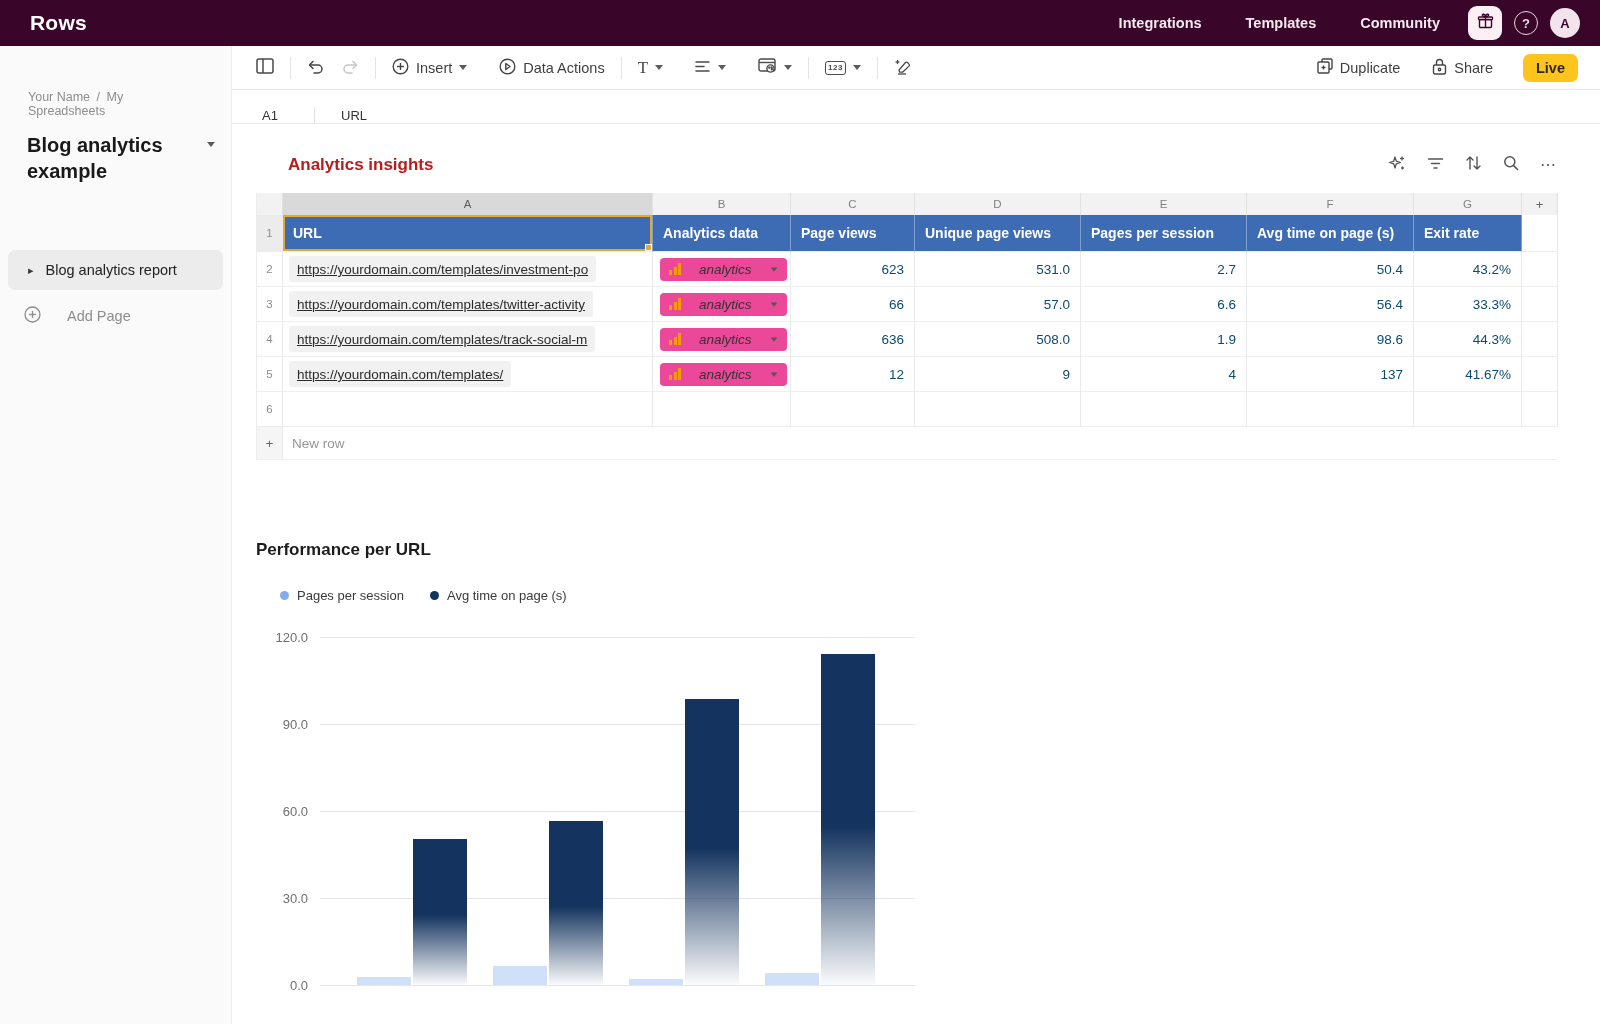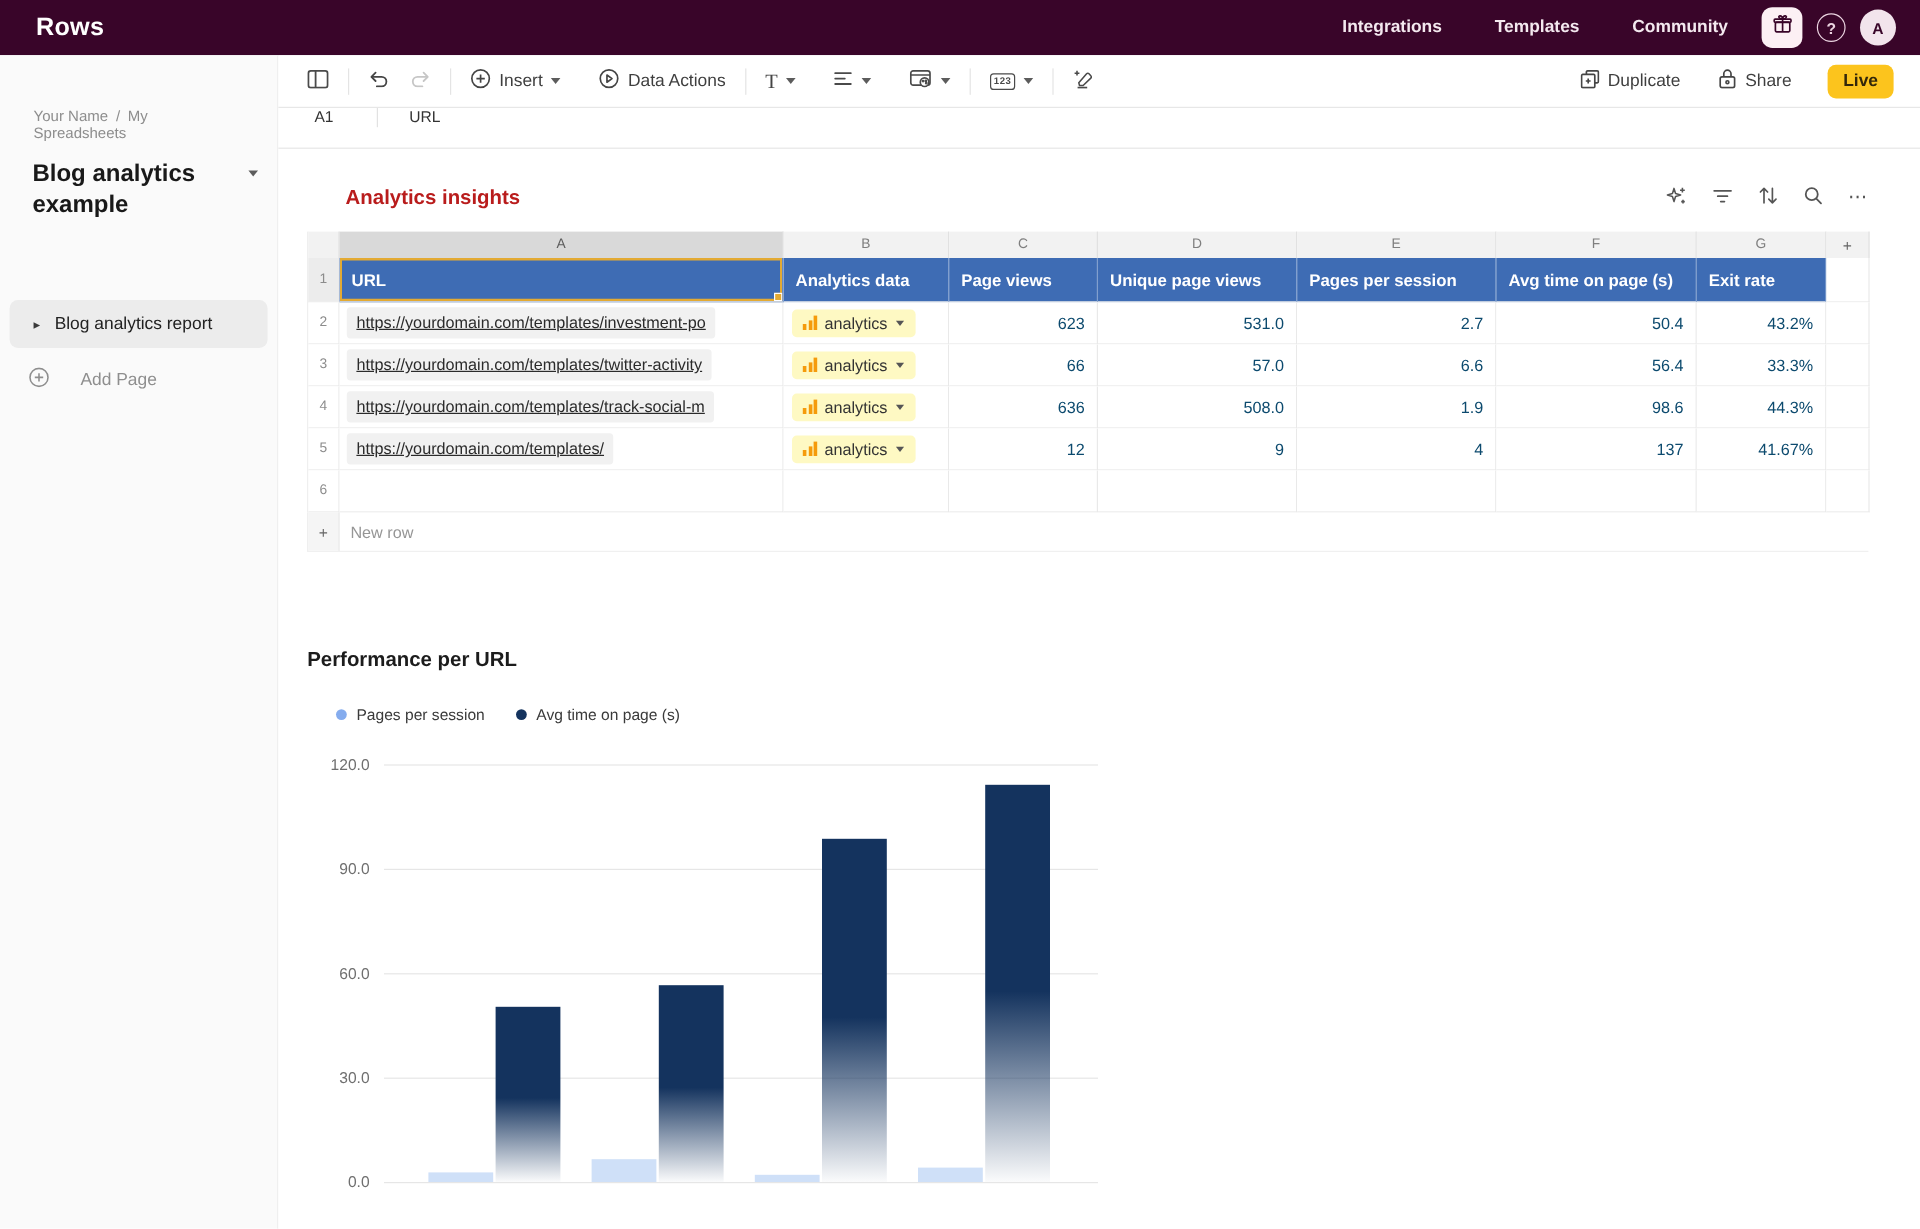--- a/index.html
+++ b/index.html
@@ -52,21 +52,21 @@
   .caret { width:0; height:0; border-left:4px solid transparent; border-right:4px solid transparent;
     border-top:5px solid #5c5c5c; display:inline-block; }
   .t-letter { font-family:"Liberation Serif", serif; font-size:17px; color:#454545; line-height:14px; }
   .num-ic { border:1.4px solid #4a4a4a; border-radius:3px; font-size:8px; font-weight:700;
     color:#4a4a4a; padding:2px 2px; letter-spacing:.5px; line-height:8px; }
   .toolbar-right { margin-left:auto; display:flex; align-items:center; gap:28px; }
   .live-btn { background:#fcc41d; color:#33270a; font-weight:700; font-size:14.5px;
     border:none; border-radius:7px; padding:6px 13px; cursor:pointer; font-family:inherit; }
 
   
-  .fbar { height:34px; border-bottom:1px solid #e7e7e7; display:flex; align-items:flex-start; padding-left:30px; }
+  .fbar { height:34px; border-bottom:1px solid #e7e7e7; display:flex; align-items:flex-end; padding-left:30px; }
   .namebox { width:52px; font-size:13px; color:#333; }
   .fdiv { width:1px; height:16px; background:#e2e2e2; }
   .fvalue { margin-left:26px; font-size:13px; color:#333; }
 
   
   .content { flex:1; padding:30px 0 0 24px; overflow:hidden; }
   .sheet-header { width:1301px; display:flex; align-items:center; margin-bottom:18px; }
   .sheet-title { font-size:17px; font-weight:700; color:#b91c1c;margin-left:32px; }
   .sheet-tools { margin-left:auto; display:flex; align-items:center; gap:21px; color:#555; }
   .sheet-tools .icbtn { background:none; border:none; cursor:pointer; padding:0; display:flex; }
@@ -90,22 +90,22 @@
     padding:0 10px; border-right:1px solid rgba(255,255,255,.35) !important; }
   .hcell.selcell { position:relative; box-shadow:inset 0 0 0 2px #e3aa33; }
   .fill-handle { position:absolute; right:0px; bottom:0px; width:7px; height:7px;
     background:#e3aa33; border:1px solid #fff; }
   .drow .gcell { height:35px; }
   .url-cell { padding:0 6px; }
   .url-pill { background:#f1f1f1; border-radius:3px; padding:4px 8px; max-width:100%;
     white-space:nowrap; overflow:hidden; }
   .url-link { color:#2b2b2b; text-decoration:underline; font-size:13.5px; }
   .chip-cell { padding-left:7px; }
-  .chip { display:inline-flex; align-items:center; gap:6px; background:#fef9c3;
-    border-radius:4px; padding:4px 9px; cursor:pointer; }
+  .chip { display:inline-flex; align-items:center; gap:18px; background:#ec4899;
+    border-radius:4px; padding:4px 9px; cursor:pointer;font-style:italic; }
   .chip-icon { display:flex; align-items:flex-end; gap:1.5px; height:12px; }
   .chip-icon i { display:block; width:3px; background:#f59b0b; }
   .chip-icon .b1{height:5px} .chip-icon .b2{height:8px} .chip-icon .b3{height:12px}
   .chip-label { font-size:13.5px; color:#333; }
   .chip .caret { border-top-color:#555; transform:scale(.85); }
   .num-cell { justify-content:flex-end; padding-right:10px; font-size:13.5px; color:#0c4a6e; }
   .new-row { display:flex; align-items:center; height:33px; width:1301px;
     border-bottom:1px solid #f0f0f0; border-left:1px solid #ececec; }
   .new-row .plusbox { width:26px; height:100%; background:#f5f5f5; border-right:1px solid #e9e9e9;
     display:flex; align-items:center; justify-content:center; color:#666; font-size:13px; }

